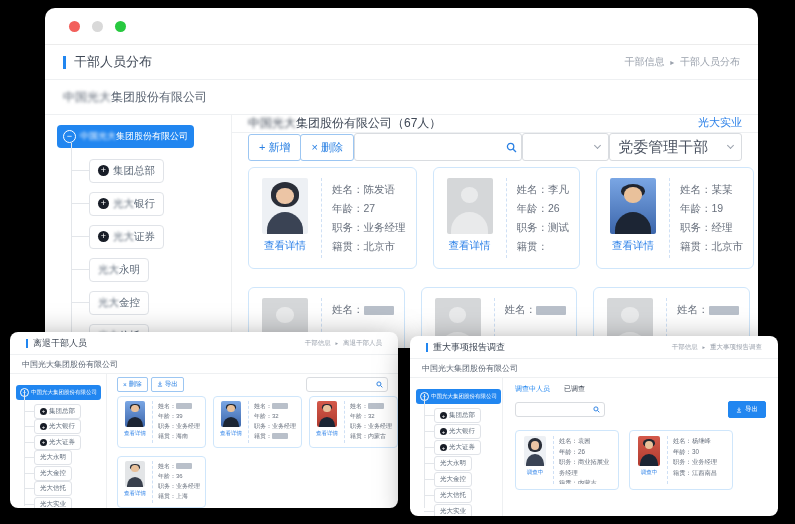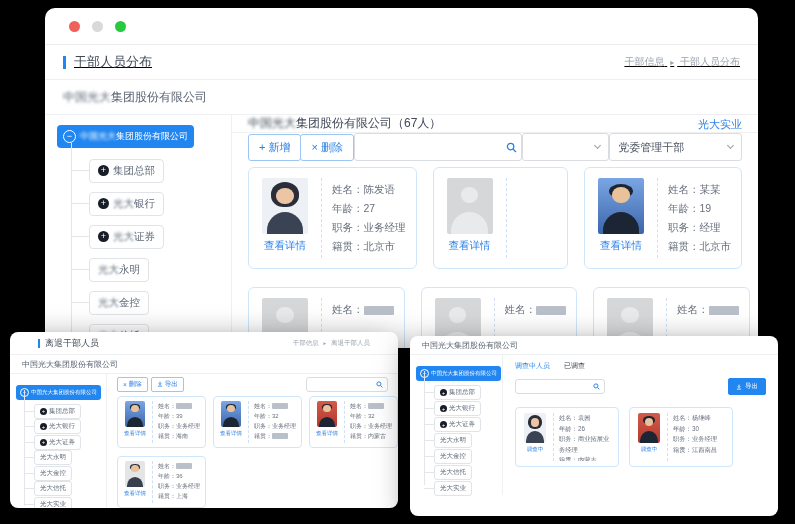--- a/index.html
+++ b/index.html
@@ -28,21 +28,21 @@
   .rootpill{display:inline-flex;align-items:center;background:#2186f0;color:#fff;cursor:pointer;white-space:nowrap;}
   .titem{display:flex;align-items:center;}
   .hline{border-top:1px solid #e3e6ea;flex-shrink:0;}
   .vline{position:absolute;border-left:1px solid #e3e6ea;}
   .tpill{display:inline-flex;align-items:center;border:1px solid #e0e3e8;background:#fff;color:#5f6b7a;cursor:pointer;white-space:nowrap;}
   .circ{display:inline-flex;align-items:center;justify-content:center;border-radius:50%;line-height:1;flex-shrink:0;}
   .circ.plus{background:#181d27;color:#fff;}
   .circ.minus{border:1px solid #fff;color:#fff;background:transparent;}
 
   .content{flex:1;display:flex;flex-direction:column;min-width:0;}
-  .chead{display:flex;align-items:flex-end;justify-content:space-between;border-bottom:1px solid #eef0f2;color:#3f4856;}
+  .chead{display:flex;align-items:flex-start;justify-content:space-between;border-bottom:1px solid #eef0f2;color:#3f4856;}
   .link{color:#2e82e8;cursor:pointer;white-space:nowrap;}
   .toolbar{display:flex;align-items:center;}
   .btn-outline{display:inline-flex;align-items:center;gap:3px;border:1px solid #9cc6f2;color:#2a80e3;background:#fff;cursor:pointer;white-space:nowrap;}
   .btn-solid{display:inline-flex;align-items:center;gap:3px;background:#2186f0;color:#fff;border:1px solid #2186f0;cursor:pointer;white-space:nowrap;}
   .spacer{flex:1;}
   .search{position:relative;display:flex;align-items:center;border:1px solid #d9dce0;border-radius:3px;background:#fff;}
   .search input{border:0;outline:0;width:100%;height:100%;background:transparent;padding:0 18px 0 6px;font-size:inherit;}
   .mag{position:absolute;right:4px;display:flex;cursor:pointer;}
   .select{display:flex;align-items:center;justify-content:space-between;border:1px solid #d9dce0;border-radius:3px;background:#fff;color:#4a5260;cursor:pointer;}
   .chev{border:solid #9aa1ac;border-width:0 1px 1px 0;display:inline-block;padding:2px;transform:rotate(45deg);margin-top:-3px;}
@@ -78,54 +78,54 @@
   .photo[data-variant="male-gray"]{background:#e3e5e7;}
   .photo[data-variant="male-gray"] .hair{background:#2a2e38;height:26%;top:10%;}
   .photo[data-variant="male-gray"] .face{background:#e9c19b;}
   .photo[data-variant="male-gray"] .torso{background:#39404d;}
 
   .cens{filter:blur(1.6px);}
   .cens-sm{filter:blur(.8px);}
   .redact{display:inline-block;vertical-align:middle;background:#b9c0ca;border-radius:1px;filter:blur(.6px);}
 
   
-  #main-win .phead{height:34px;padding:0 18px;text-decoration:underline;}
+  #main-win .phead{height:34px;padding:0 18px;}
   #main-win .pbar{width:3px;height:13px;margin-right:8px;}
   #main-win .ptitle{font-size:13px;}
   #main-win .crumb{font-size:10px;}
   #main-win .company-row{height:34px;font-size:12px;padding:0 18px;}
   #main-win .body{height:235px;}
   #main-win .tree{width:186px;padding-top:10px;}
   #main-win .rootpill{margin-left:12px;font-size:9px;padding:5px 6px;border-radius:4px;gap:4px;}
   #main-win .titems{margin-top:6px;}
   #main-win .titem{height:33px;}
   #main-win .hline{width:18px;margin-left:26px;}
   #main-win .vline{left:26px;top:28px;height:190px;}
   #main-win .tpill{font-size:10.5px;padding:4px 8px;border-radius:4px;gap:4px;}
   #main-win .circ{width:11px;height:11px;font-size:9px;}
   #main-win .chead{height:34px;padding:0 16px;font-size:12px;}
   #main-win .chead .link{font-size:11px;}
   #main-win .toolbar{height:38px;padding:0 16px;}
   #main-win .btn-outline{font-size:11px;padding:5px 10px;border-radius:3px;}
   #main-win .btn-outline+.btn-outline{margin-left:-1px;}
   #main-win .search{width:168px;height:26px;font-size:11px;}
-  #main-win .select{height:26px;font-size:11px;padding:0 8px;}
+  #main-win .select{height:26px;font-size:15px;padding:0 8px;}
   #main-win .select.s1{width:70px;}
   #main-win .select.s2{width:116px;}
   #main-win .cards{grid-template-columns:repeat(3,1fr);gap:12px 16px;padding:6px 16px 0;}
   #main-win .card{padding:10px;border-radius:6px;height:80px;}
   #main-win .pcol{width:52px;}
   #main-win .photo{width:46px;height:56px;}
   #main-win .detail-link{font-size:10.5px;margin-top:5px;}
   #main-win .vdash{margin:0 10px;}
   #main-win .fields{font-size:10.5px;line-height:19px;padding-top:2px;}
   #main-win .redact{width:30px;height:9px;}
 
   
-  .sm .phead{height:22px;padding:0 28px;}
+  .sm .phead{height:22px;padding:0 16px;}
   .sm .pbar{width:2px;height:9px;margin-right:5px;}
   .sm .ptitle{font-size:9px;}
   .sm .crumb{font-size:6.5px;}
   .sm .company-row{height:18px;font-size:8px;padding:0 12px;}
   .sm .rootpill{margin-left:6px;font-size:5.5px;padding:3px 4px;border-radius:3px;gap:2px;}
   .sm .titems{margin-top:4px;}
   .sm .hline{width:10px;margin-left:14px;}
   .sm .tpill{font-size:6.5px;padding:2px 5px;border-radius:3px;gap:2px;}
   .sm .circ{width:7px;height:7px;font-size:6px;}
   .sm .chead{height:17px;padding:0 10px;font-size:7.5px;}
@@ -299,20 +299,26 @@
 
           <div class="card">
             <div class="pcol">
                 <span class="photo" data-variant="placeholder">
                   <span class="face"></span>
                   <span class="torso"></span>
                 </span>
               <span class="link detail-link">查看详情</span>
               </div>
             <span class="vdash"></span>
+            <div class="fields">
+              <div class="frow"><span>姓名：</span><span>李凡</span></div>
+              <div class="frow"><span>年龄：</span><span>26</span></div>
+              <div class="frow"><span>职务：</span><span>测试</span></div>
+              <div class="frow"><span>籍贯：</span><span></span></div>
+            </div>
           </div>
 
           <div class="card">
             <div class="pcol">
                 <span class="photo" data-variant="male-blue">
                   <span class="hair"></span>
                   <span class="face"></span>
                   <span class="torso"></span>
                 </span>
               <span class="link detail-link">查看详情</span>
@@ -531,20 +537,30 @@
               <div class="frow"><span>职务：</span><span>业务经理</span></div>
               <div class="frow"><span>籍贯：</span><span>上海</span></div>
             </div>
           </div>
         </div>
       </div>
     </div>
   </div>
 
   <div class="win sm" id="right-win">
+    <div class="phead">
+      <span class="lft">
+          <span class="pbar"></span>
+        <span class="ptitle">重大事项报告调查</span>
+        </span>
+      <span class="crumb">
+        <span>干部信息</span>
+        <span class="sep">▸</span>
+        <span>重大事项报告调查</span></span>
+    </div>
     <div class="company-row">
         <span>中国光大集团股份有限公司</span>
       </div>
     <div class="body">
       <div class="tree">
         <div class="rootpill">
           <span class="circ minus">−</span>
             <span>中国光大集团股份有限公司</span>
           </div>
         <div class="vline"></div>

